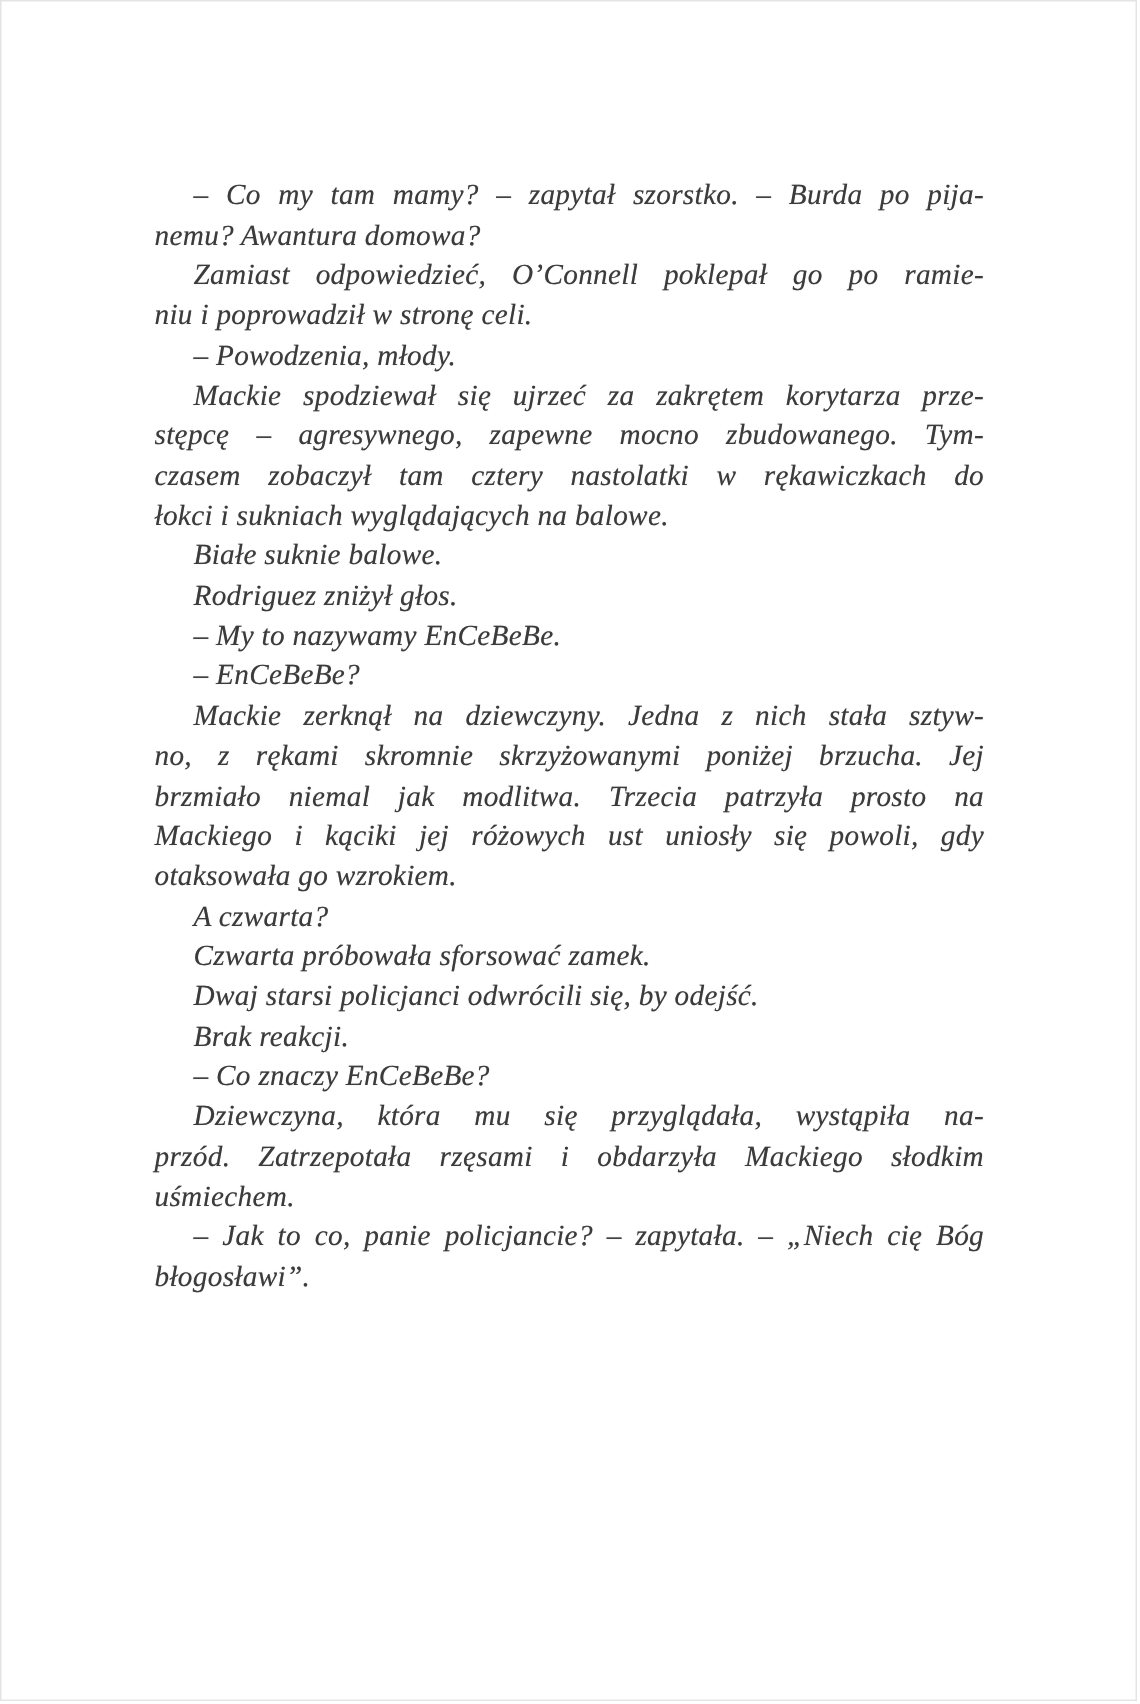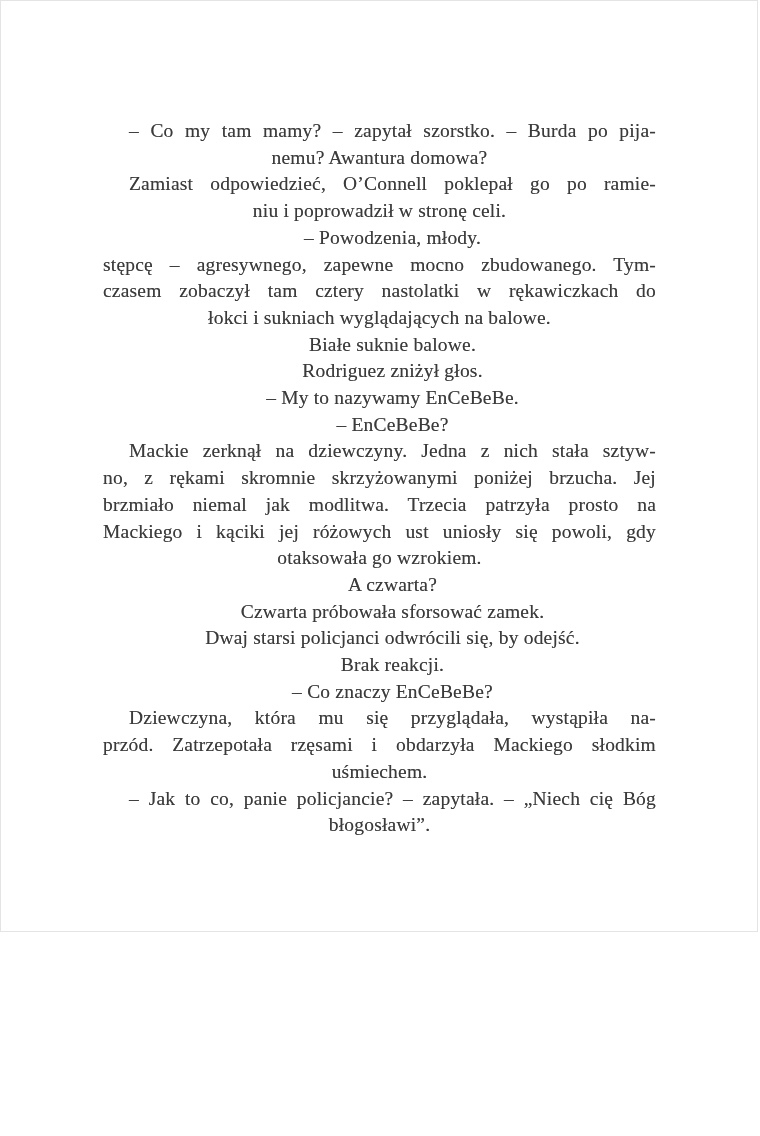--- a/index.html
+++ b/index.html
@@ -10,59 +10,61 @@
     width: 760px;
     height: 1136px;
     background: #ffffff;
     overflow: hidden;
     position: relative;
   }
   .page {
     position: absolute;
     top: 0; left: 0;
     width: 758px;
-    height: 932px;
+    height: 1134px;
     border: 1px solid #e4e4e4;
     background: #ffffff;
     box-sizing: border-box;
+    font-style: italic;
   }
   .text-block {
     position: absolute;
     left: 102px;
     top: 117px;
     width: 553px;
     font-family: "Liberation Serif", "DejaVu Serif", serif;
     font-size: 19.5px;
     line-height: 26.7px;
     color: #3b3b3b;
     letter-spacing: 0.2px;
     text-shadow: 0 0 0.5px rgba(60,60,60,0.55);
   }
   .line {
     white-space: normal;
-    text-align: center;
+    text-align: left;
   }
   .line.indent {
     padding-left: 26px;
   }
   .line.justify {
     text-align: justify;
     text-align-last: justify;
   }
 </style>
 </head>
 <body>
 
 <div class="page">
   <div class="text-block">
       <div class="line indent justify">– Co my tam mamy? – zapytał szorstko. – Burda po pija-</div>
       <div class="line">nemu? Awantura domowa?</div>
       <div class="line indent justify">Zamiast odpowiedzieć, O’Connell poklepał go po ramie-</div>
       <div class="line">niu i poprowadził w stronę celi.</div>
       <div class="line indent">– Powodzenia, młody.</div>
+      <div class="line indent justify">Mackie spodziewał się ujrzeć za zakrętem korytarza prze-</div>
       <div class="line justify">stępcę – agresywnego, zapewne mocno zbudowanego. Tym-</div>
       <div class="line justify">czasem zobaczył tam cztery nastolatki w rękawiczkach do</div>
       <div class="line">łokci i sukniach wyglądających na balowe.</div>
       <div class="line indent">Białe suknie balowe.</div>
       <div class="line indent">Rodriguez zniżył głos.</div>
       <div class="line indent">– My to nazywamy EnCeBeBe.</div>
       <div class="line indent">– EnCeBeBe?</div>
       <div class="line indent justify">Mackie zerknął na dziewczyny. Jedna z nich stała sztyw-</div>
       <div class="line justify">no, z rękami skromnie skrzyżowanymi poniżej brzucha. Jej</div>
       <div class="line justify">brzmiało niemal jak modlitwa. Trzecia patrzyła prosto na</div>

